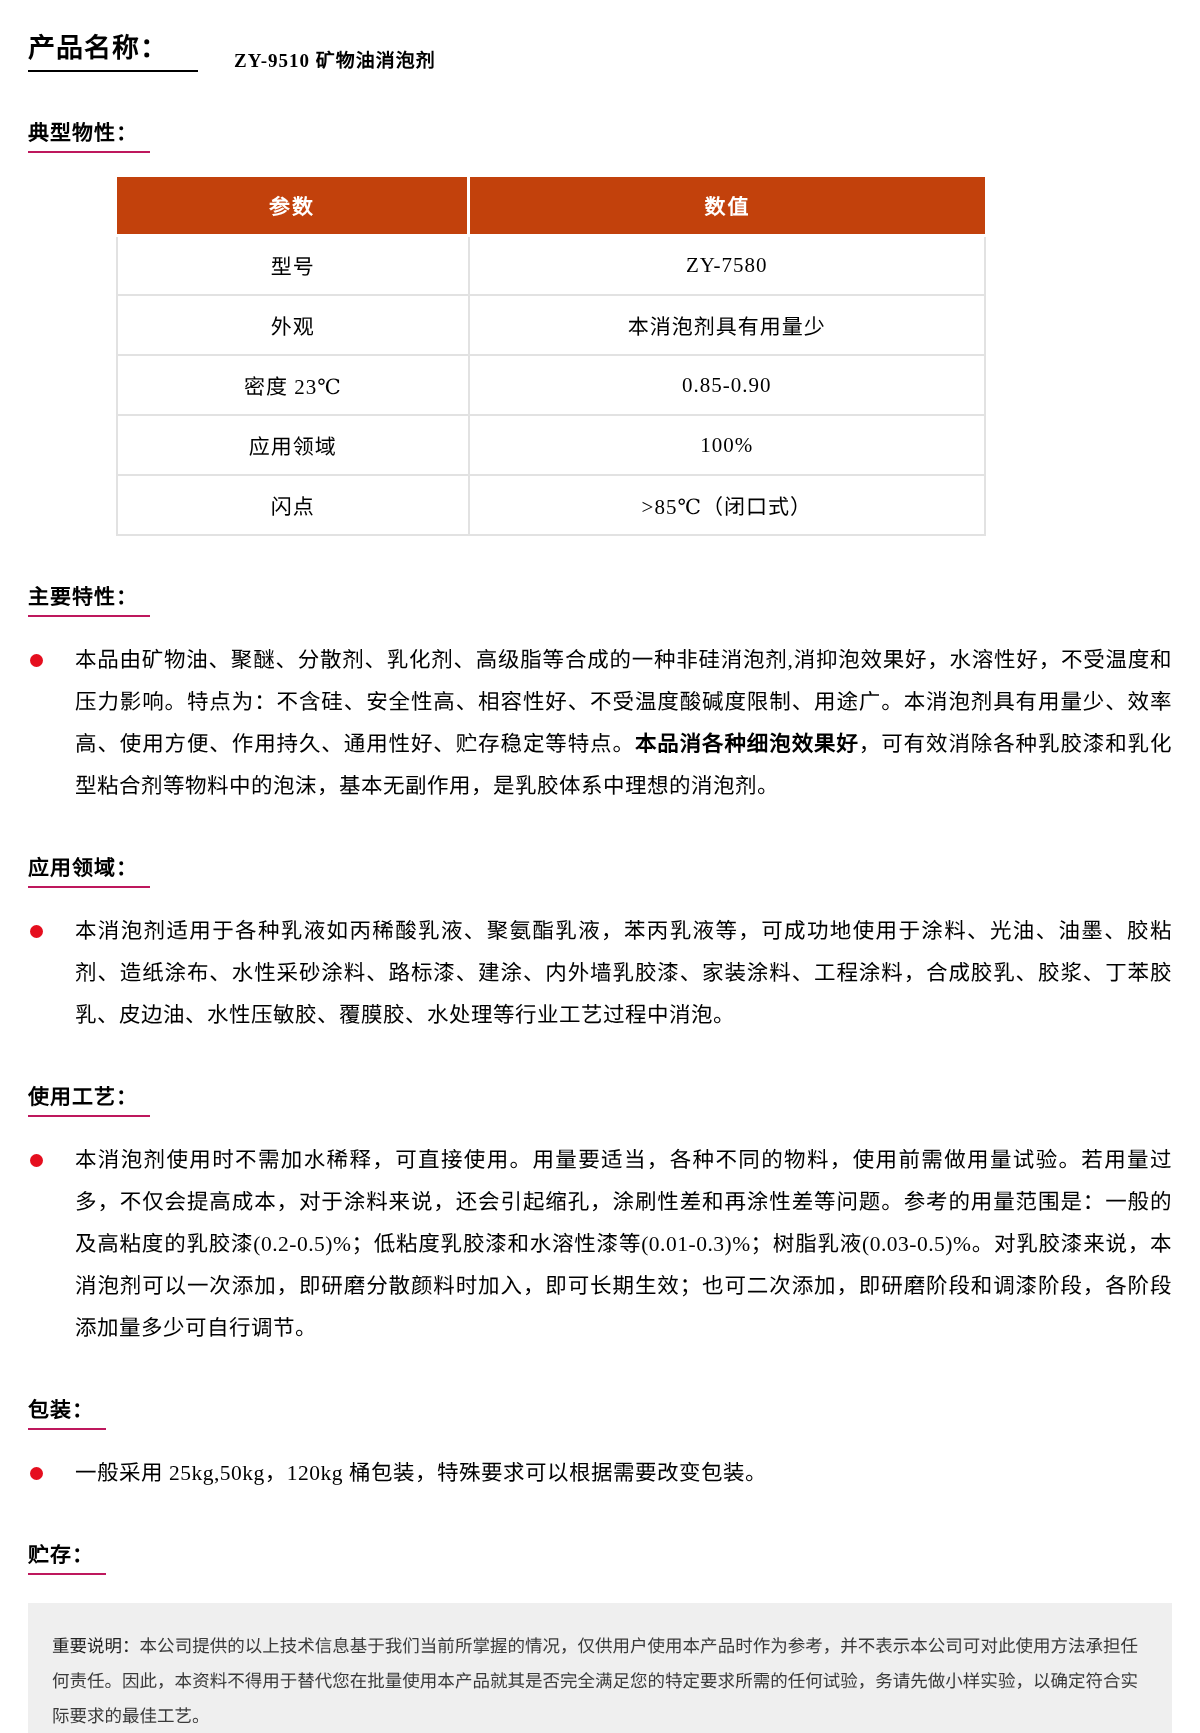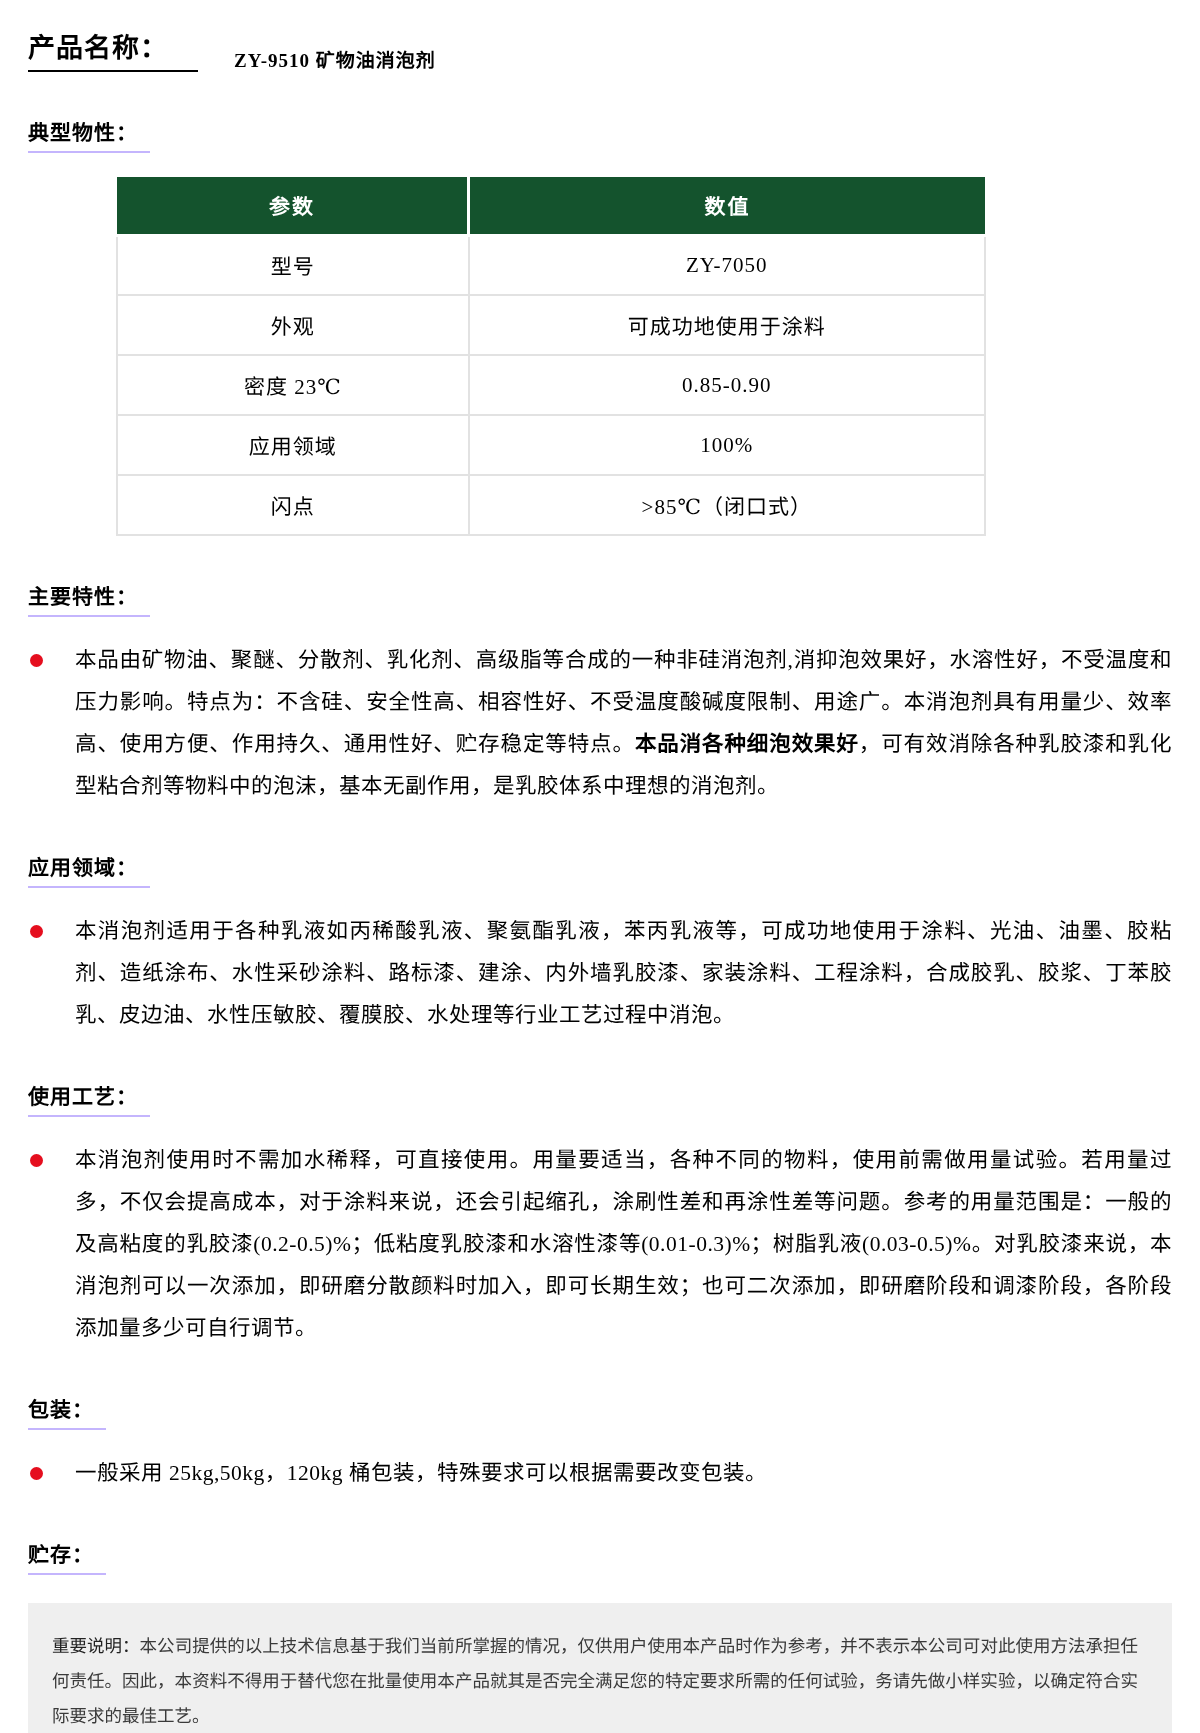--- a/index.html
+++ b/index.html
@@ -36,34 +36,34 @@
     letter-spacing: 1px;
     line-height: 1.1;
   }
 
   
   .section { margin-top: 44px; }
   .section-heading {
     display: inline-block;
     font-size: 21px;
     font-weight: bold;
-    border-bottom: 2px solid #c4b5fd;
+    border-bottom: 2px solid #be185d;
     padding: 0 12px 5px 0;
     letter-spacing: 1px;
   }
 
   
   .props-table {
     width: 870px;
     margin: 24px 0 0 88px;
     border-collapse: collapse;
     table-layout: fixed;
   }
   .props-table th {
-    background: #14532d;
+    background: #c2410c;
     color: #ffffff;
     font-size: 21px;
     font-weight: bold;
     height: 58px;
     border: 3px solid #ffffff;
     border-top: none;
     letter-spacing: 2px;
   }
   .props-table th:first-child { border-left: none; }
   .props-table th:last-child  { border-right: none; }
@@ -134,25 +134,25 @@
         </colgroup>
       <thead>
         <tr>
           <th>参数</th>
           <th>数值</th>
         </tr>
       </thead>
       <tbody>
         <tr>
           <td>型号</td>
-          <td>ZY-7050</td>
+          <td>ZY-7580</td>
         </tr>
         <tr>
           <td>外观</td>
-          <td>可成功地使用于涂料</td>
+          <td>本消泡剂具有用量少</td>
         </tr>
         <tr>
           <td>密度 23℃</td>
           <td>0.85-0.90</td>
         </tr>
         <tr>
           <td>应用领域</td>
           <td>100%</td>
         </tr>
         <tr>

